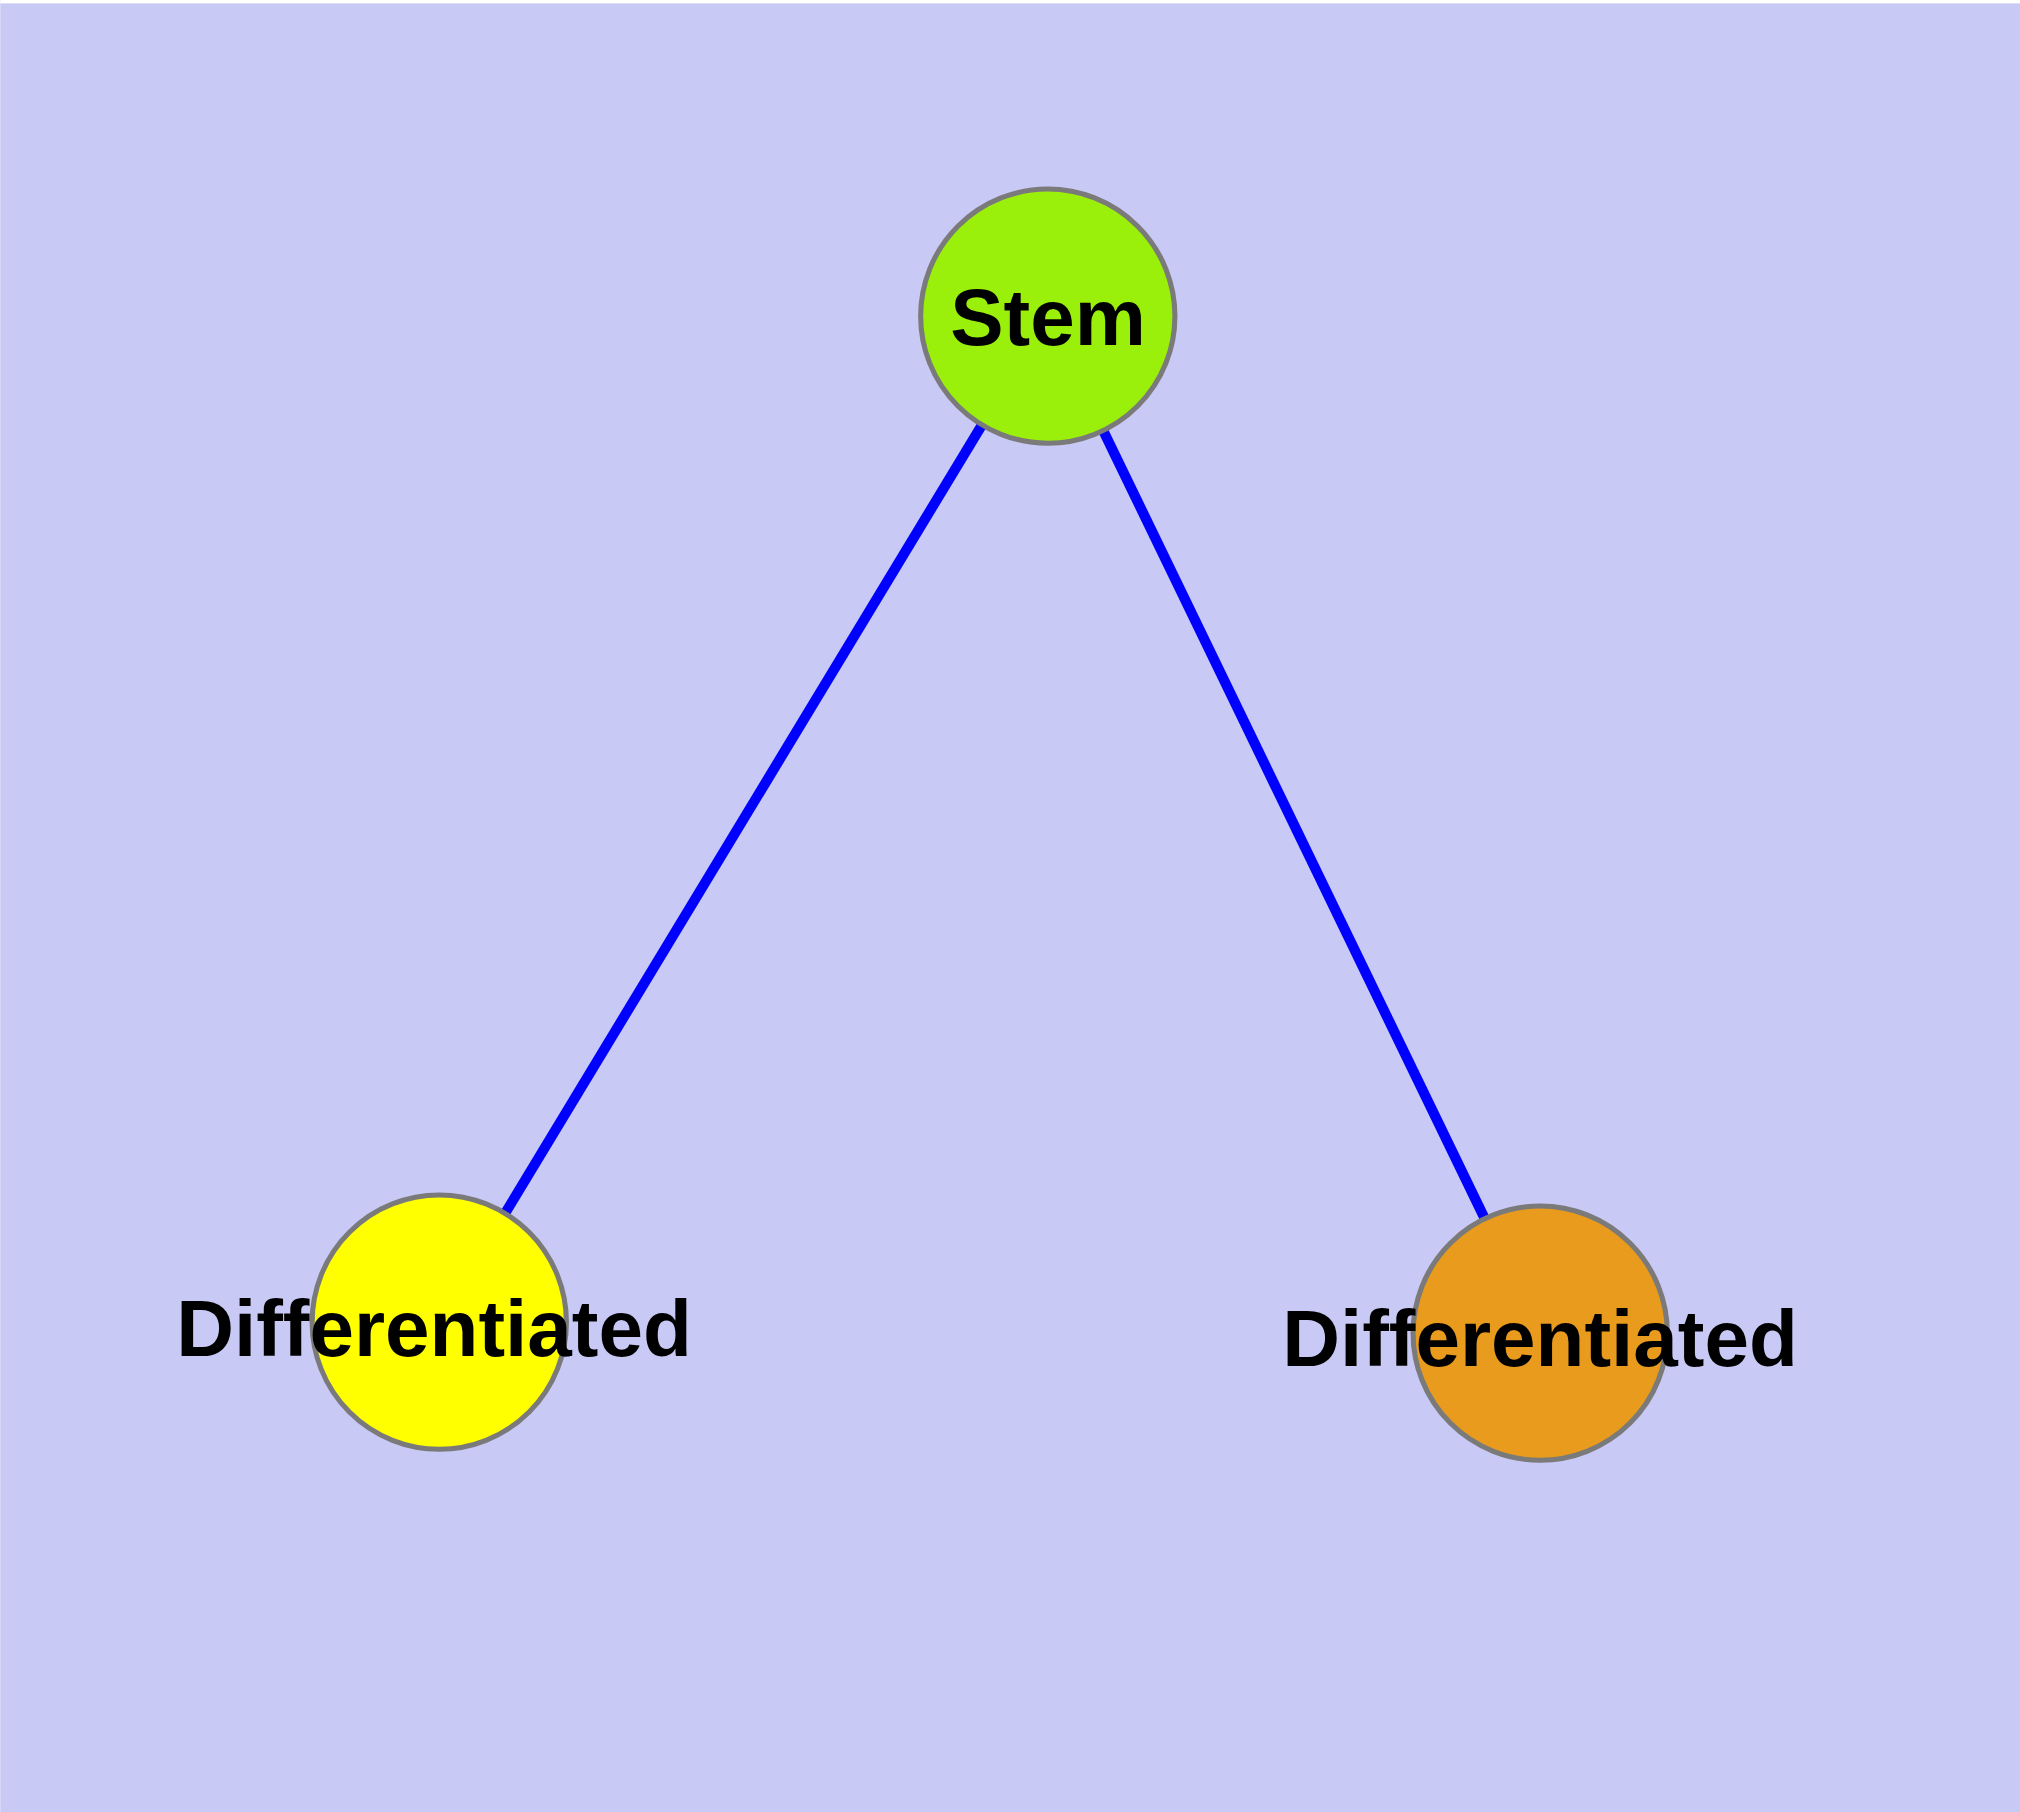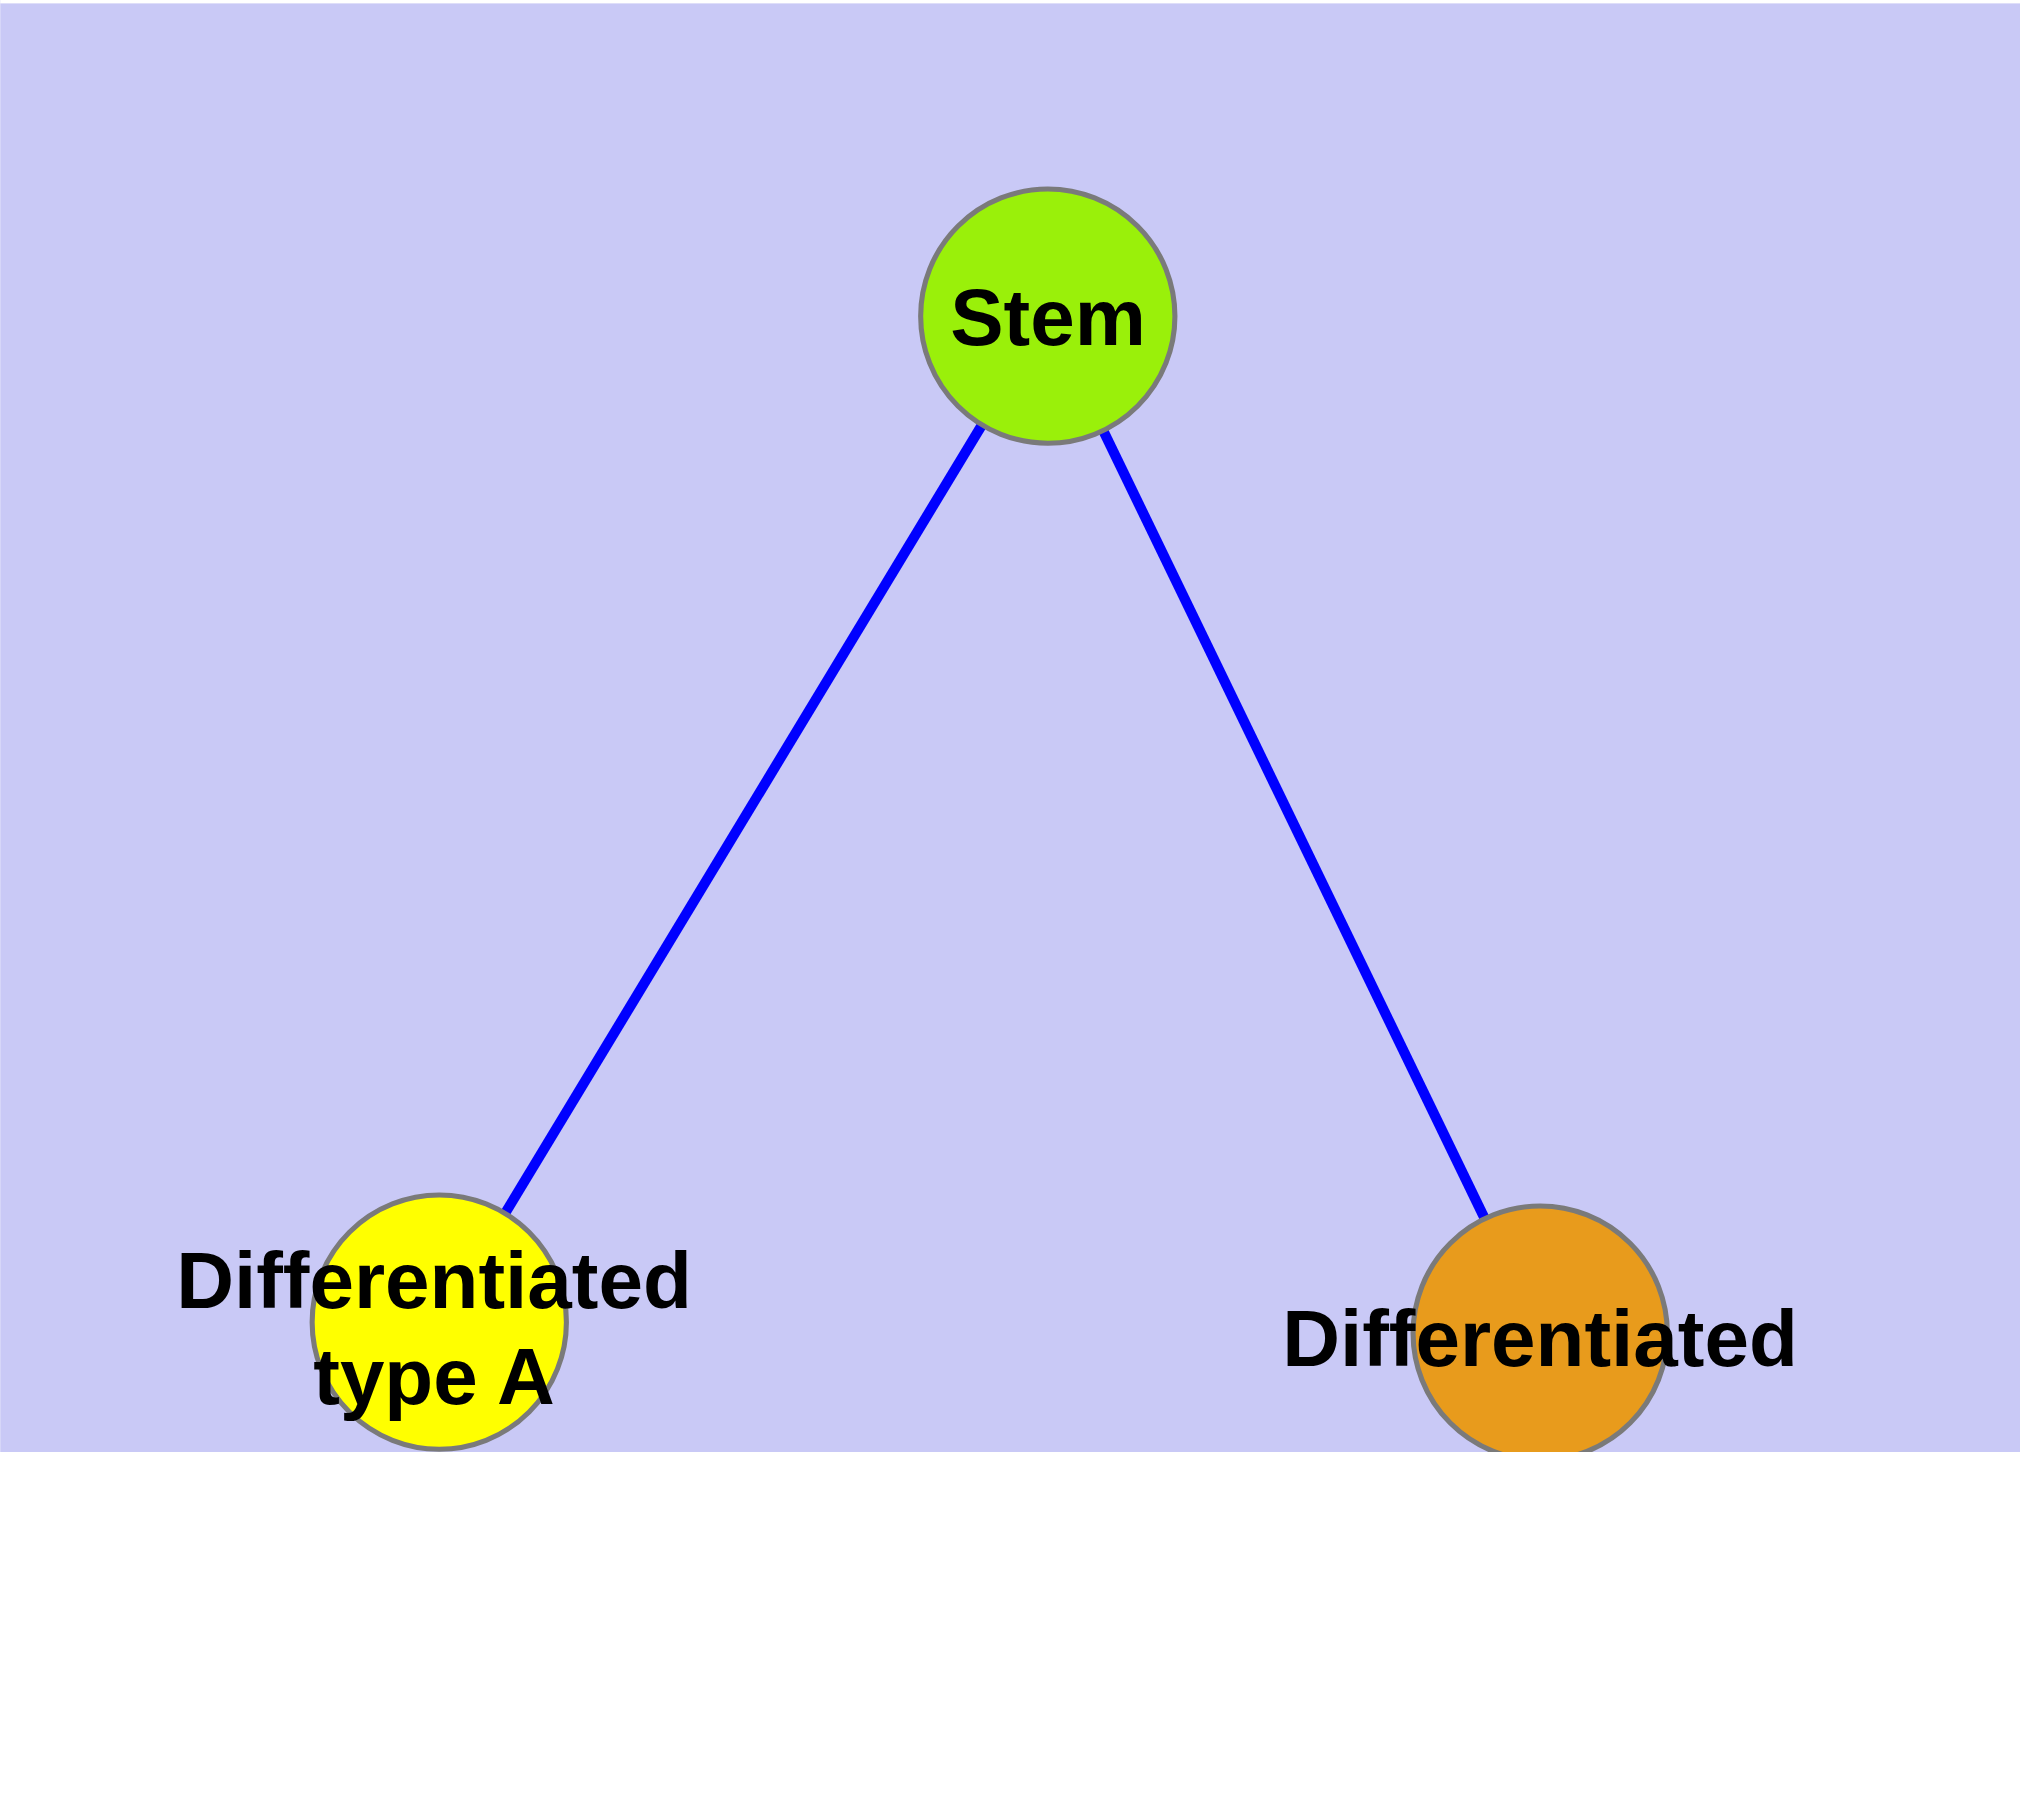--- a/index.html
+++ b/index.html
@@ -4,21 +4,21 @@
 <style>
   html, body {
     margin: 0;
     padding: 0;
     background: #ffffff;
     font-family: "Liberation Sans", sans-serif;
   }
   #canvas {
     position: relative;
     width: 2021px;
-    height: 1452px;
+    height: 1812px;
     overflow: hidden;
   }
   #graph-svg {
     position: absolute;
     left: 0;
     top: 0;
     display: block;
   }
   .node-label {
     position: absolute;
@@ -50,21 +50,20 @@
     <circle cx="518" cy="1560" r="150" fill="#FFFF00" stroke="#7A7A7A" stroke-width="6"></circle>
     <circle cx="1817" cy="1573" r="150" fill="#E89B1C" stroke="#7A7A7A" stroke-width="6"></circle>
   </svg>
 
   <div class="node-label" style="left:1048px; top:318px;">
     <div>Stem</div>
   </div>
 
   <div class="node-label" style="left:434px; top:1329px;">
     <div>Differentiated</div>
-    <div>type A</div>
   </div>
 
   <div class="node-label" style="left:1540px; top:1339px;">
     <div>Differentiated</div>
   </div>
 
 </div>
 
 
 </body></html>

